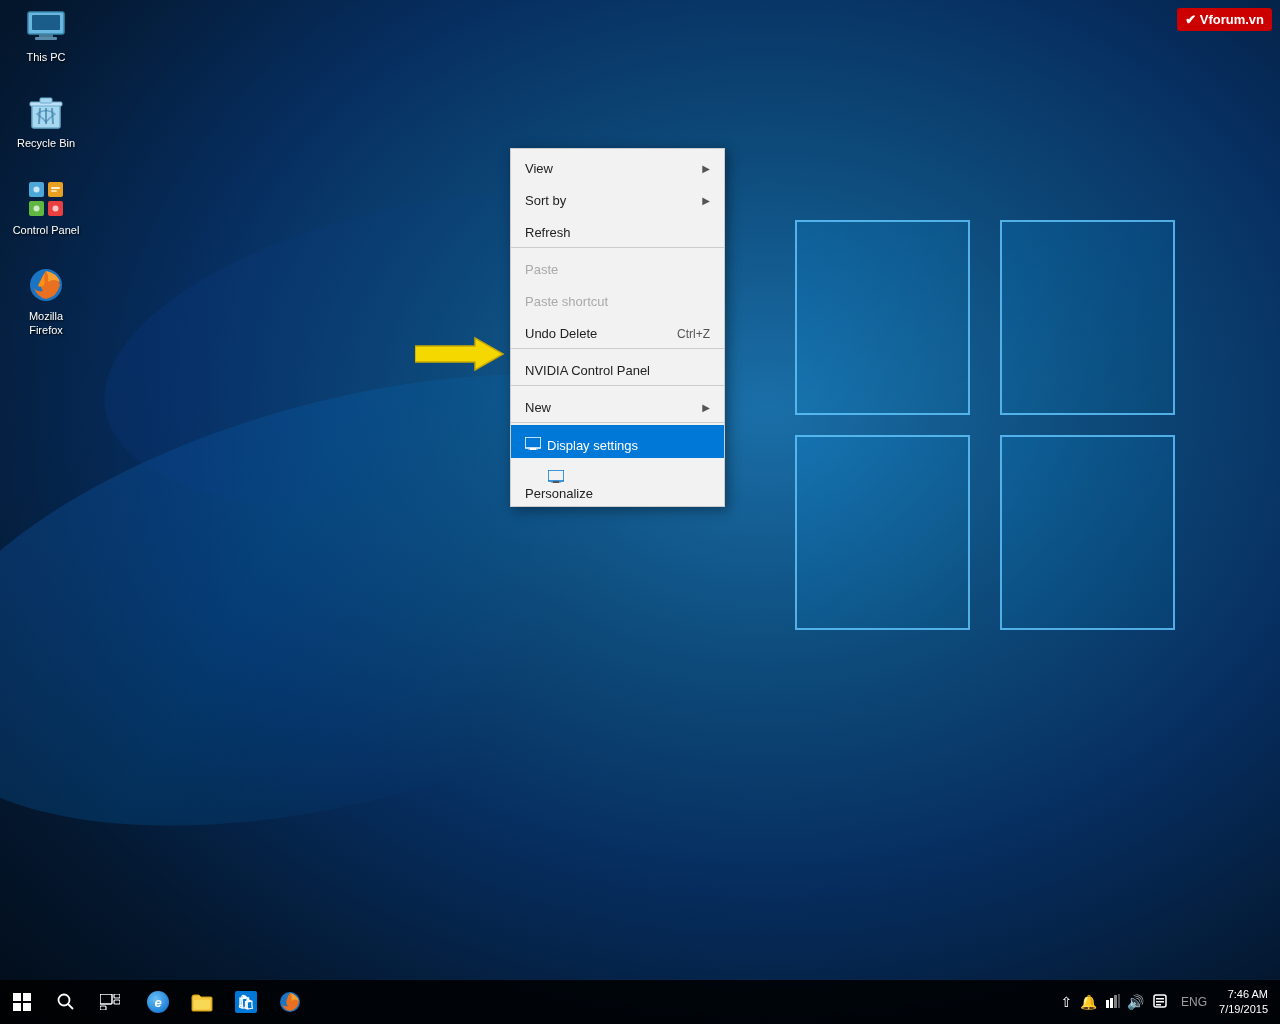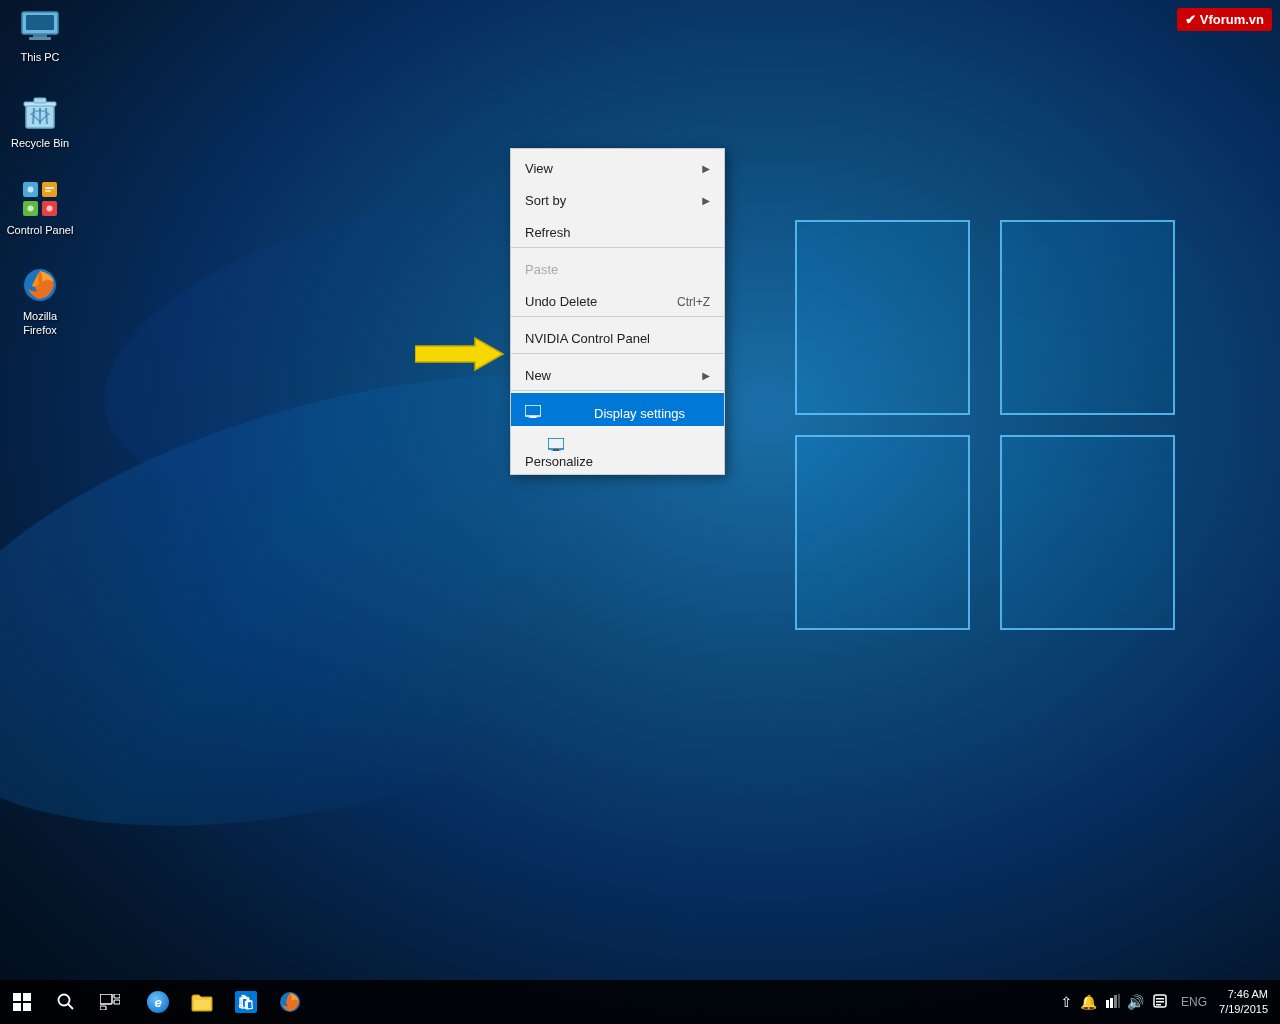--- a/index.html
+++ b/index.html
@@ -154,21 +154,21 @@
       padding: 0 8px;
       color: white;
       font-size: 11px;
       line-height: 1.4;
       cursor: pointer;
     }
 
     
     .desktop-icons {
       position: absolute;
-      top: 0; left: 2px;
+      top: 0; left: 8px;
     }
 
     .desktop-icon {
       display: flex;
       flex-direction: column;
       align-items: center;
       width: 76px;
       padding: 6px 4px;
       margin-bottom: 16px;
       cursor: pointer;
@@ -400,20 +400,23 @@
     <div class="menu-item">
       <span>Refresh</span>
     </div>
 
     <div class="menu-separator"></div>
 
     <div class="menu-item disabled">
       <span>Paste</span>
     </div>
 
+    <div class="menu-item disabled">
+      <span>Paste shortcut</span>
+    </div>
 
     <div class="menu-item">
       <span>Undo Delete</span>
       <span class="shortcut">Ctrl+Z</span>
     </div>
 
     <div class="menu-separator"></div>
 
     <div class="menu-item">
       <span>NVIDIA Control Panel</span>
@@ -422,21 +425,21 @@
     <div class="menu-separator"></div>
 
     <div class="menu-item">
       <span>New</span>
       <span class="menu-arrow">▶</span>
     </div>
 
     <div class="menu-separator"></div>
 
     <div class="menu-item highlighted">
-      <span style="display:flex;align-items:center;gap:47px;">
+      <span style="display:flex;align-items:center;">
         <span style="margin-right:6px; display:inline-block;">
           <svg width="16" height="13" viewBox="0 0 16 13">
             <rect x="0" y="0" width="16" height="11" rx="1" fill="none" stroke="white" stroke-width="1.5"></rect>
             <rect x="5" y="11" width="6" height="2" fill="white"></rect>
             <rect x="3" y="12.5" width="10" height="1" rx="0.5" fill="white"></rect>
           </svg>
         </span>
         <span>Display settings</span>
       </span>
     </div>

